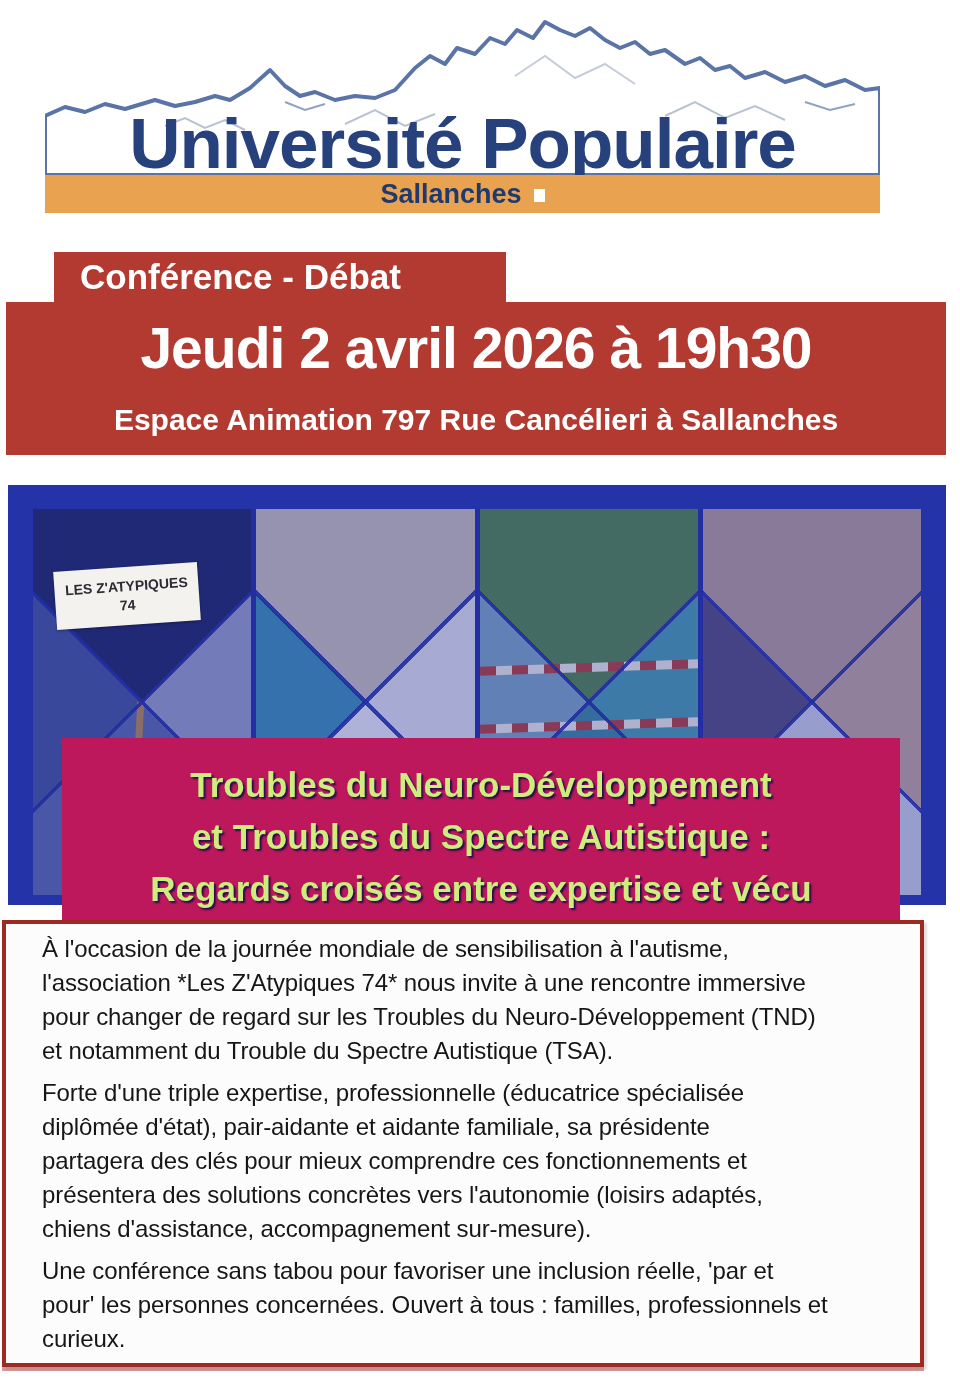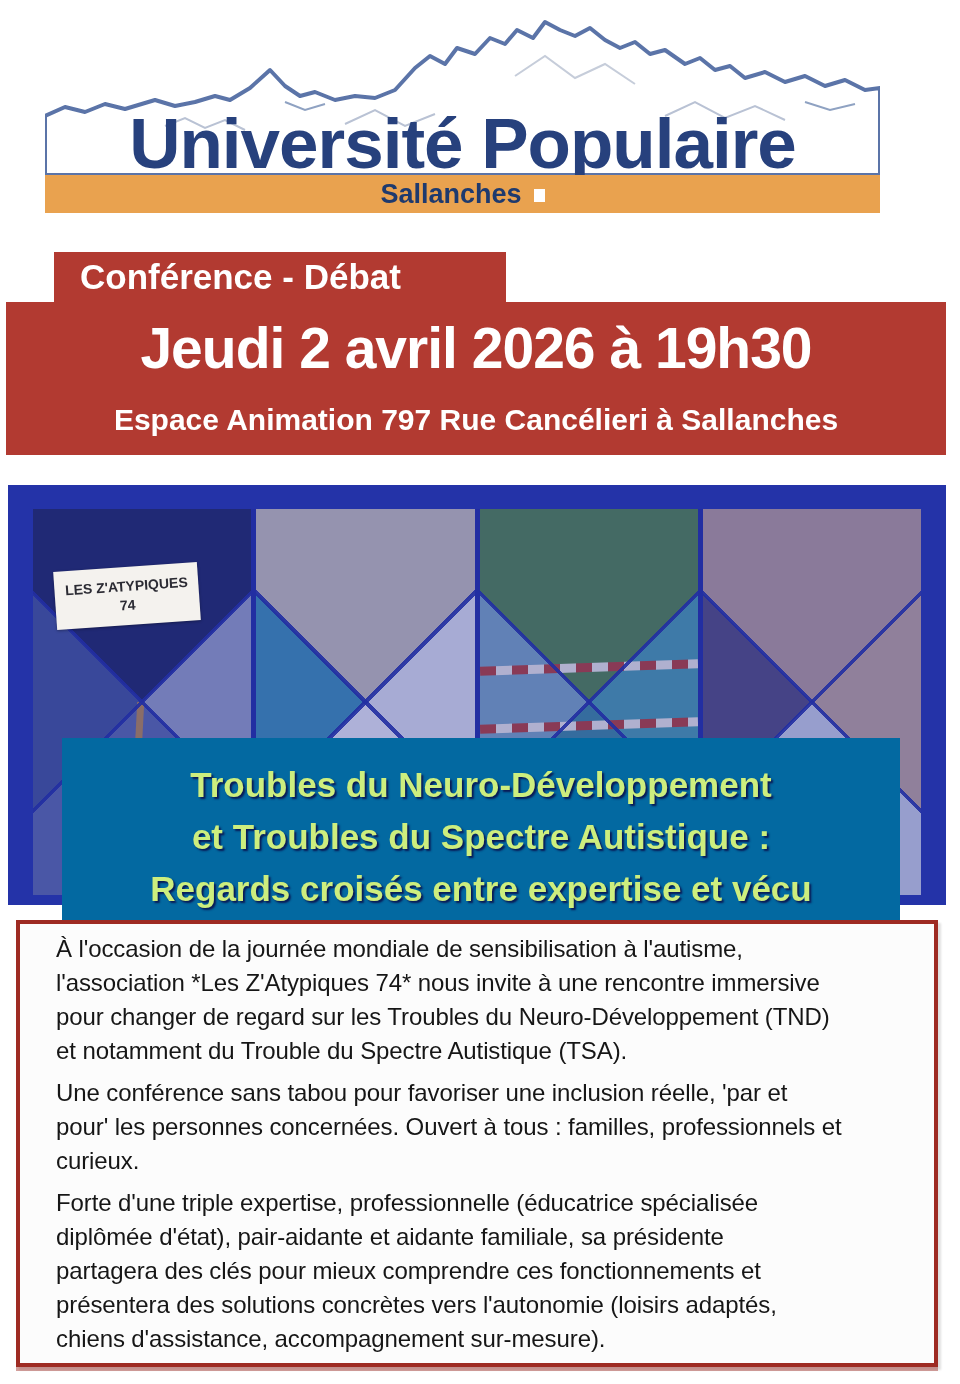--- a/index.html
+++ b/index.html
@@ -59,30 +59,30 @@
   .sign {
     position:absolute; left:10%; top:15%; width:66%; padding:10px 4px;
     background:#f4f2ee; color:#2b2b33; font-weight:bold; font-size:14px;
     text-align:center; transform:rotate(-4deg); white-space:pre-line; line-height:1.35;
     box-shadow:0 1px 3px rgba(0,0,0,.35); z-index:1;
   }
   .stick { position:absolute; left:46%; top:50%; width:7px; height:42%; background:#b98d55; transform:rotate(3deg); }
   .mosaic-tint { position:absolute; left:25px; top:24px; right:25px; bottom:10px; background:rgba(30,38,150,.30); pointer-events:none; }
   .collage-title-box {
     position:absolute; left:54px; top:253px; width:838px; height:198px;
-    background:#0369a1; display:flex; align-items:center; justify-content:center; text-align:center;
+    background:#be185d; display:flex; align-items:center; justify-content:center; text-align:center;
   }
   .collage-title {
     color:#cdee7e; font-size:35px; font-weight:bold; line-height:1.48;
     white-space:pre-line; text-shadow:2px 2px 2px rgba(10,10,70,.85);
   }
 
   
   .body-box {
-    position:absolute; left:16px; top:920px; width:922px; height:447px;
+    position:absolute; left:2px; top:920px; width:922px; height:447px;
     background:#fcfcfc; border:4px solid #9e2b23;
     box-shadow:0 4px 0 rgba(158,43,35,.45), 3px 3px 2px rgba(0,0,0,.12);
     padding:8px 26px 0 36px; overflow:hidden;
   }
   .body-box p {
     font-size:24px; line-height:34px; letter-spacing:-0.1px;
     color:#161616; margin:0 0 8px; white-space:pre-line;
   }
 </style>
 </head>
@@ -134,23 +134,23 @@
 et Troubles du Spectre Autistique :
 Regards croisés entre expertise et vécu</div>
     </div>
   </div>
 
   <div class="body-box">
     <p>À l'occasion de la journée mondiale de sensibilisation à l'autisme,
 l'association *Les Z'Atypiques 74* nous invite à une rencontre immersive
 pour changer de regard sur les Troubles du Neuro-Développement (TND)
 et notamment du Trouble du Spectre Autistique (TSA).</p>
-    <p>Une conférence sans tabou pour favoriser une inclusion réelle, 'par et
-pour' les personnes concernées. Ouvert à tous : familles, professionnels et
-curieux.</p>
     <p>Forte d'une triple expertise, professionnelle (éducatrice spécialisée
 diplômée d'état), pair-aidante et aidante familiale, sa présidente
 partagera des clés pour mieux comprendre ces fonctionnements et
 présentera des solutions concrètes vers l'autonomie (loisirs adaptés,
 chiens d'assistance, accompagnement sur-mesure).</p>
+    <p>Une conférence sans tabou pour favoriser une inclusion réelle, 'par et
+pour' les personnes concernées. Ouvert à tous : familles, professionnels et
+curieux.</p>
   </div>
 
 </div>
 
 </body></html>

